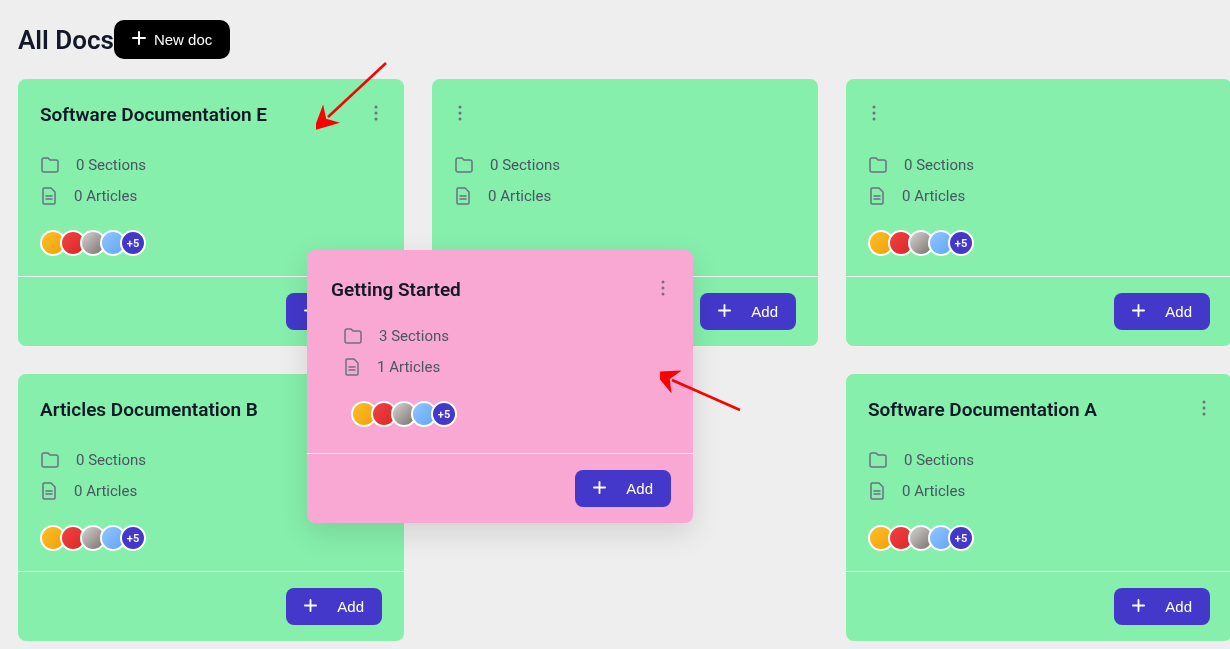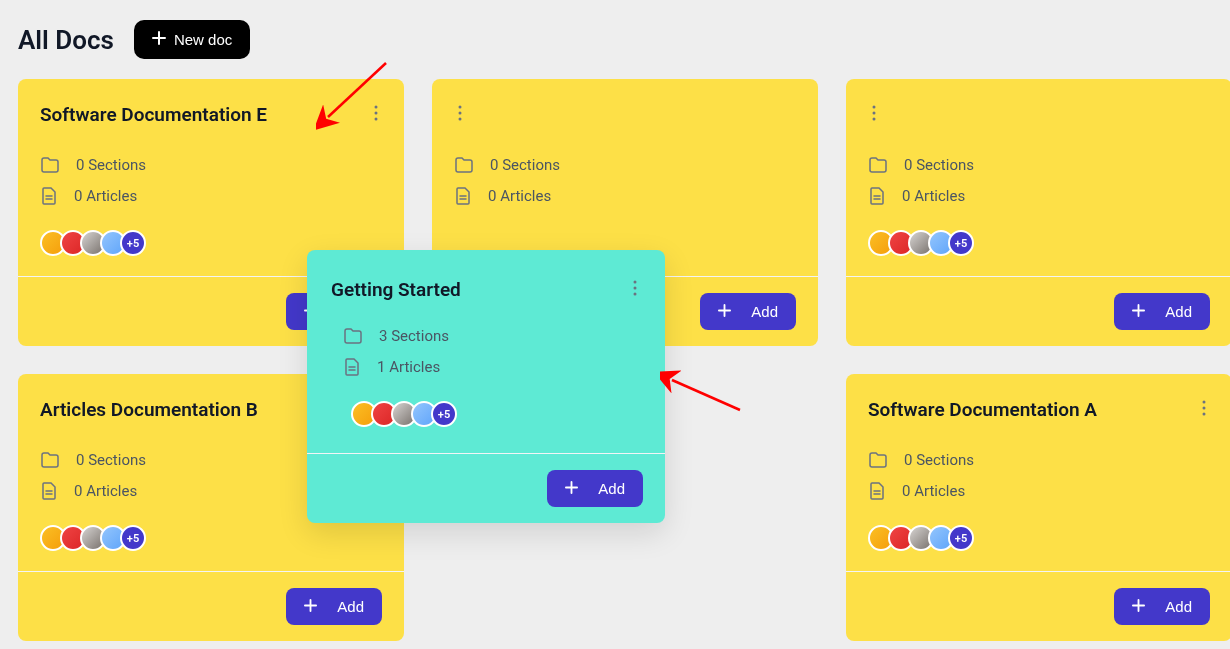--- a/index.html
+++ b/index.html
@@ -1,41 +1,41 @@
 <!DOCTYPE html>
 <html><head>
   <meta charset="utf-8">
   <style>
     * { margin: 0; padding: 0; box-sizing: border-box; }
     body { font-family: -apple-system, BlinkMacSystemFont, 'Segoe UI', Roboto, sans-serif; background: #eeeeee; width: 1230px; height: 649px; overflow: hidden; position: relative; }
     .header { display: flex; align-items: center; justify-content: space-between; padding: 20px 18px 20px 18px; }
-    .header-left { display: flex; align-items: center; gap: 20px; }
+    .header-left { display: flex; align-items: center; }
     .page-title { font-size: 26px; font-weight: 600; color: #111827; }
     .new-doc-btn { background: #000000; color: #fff; border: none; border-radius: 10px; padding: 11px 18px; font-size: 15px; font-weight: 500; display: flex; align-items: center; gap: 8px; cursor: pointer; }
     .new-doc-btn .plus { font-size: 16px; line-height: 1; }
     .search-wrap { position: relative; }
     .search-input { width: 308px; padding: 12px 46px 12px 18px; border: 1px solid #e5e7eb; border-radius: 10px; font-size: 15px; color: #6b7280; background: #fff; }
     .search-input::placeholder { color: #9ca3af; }
     .search-icon { position: absolute; right: 14px; top: 50%; transform: translateY(-50%); }
     .grid { display: grid; grid-template-columns: repeat(3, 386px); gap: 28px; padding: 0 18px; }
-    .card { background: #fde047; border-radius: 8px; position: relative; }
+    .card { background: #86efac; border-radius: 8px; position: relative; }
     .card-body { padding: 22px 22px 20px 22px; }
     .card-title-row { display: flex; justify-content: space-between; align-items: center; margin-bottom: 28px; }
     .card-title { font-size: 19px; font-weight: 600; color: #111827; }
     .dots-btn { background: none; border: none; cursor: pointer; padding: 4px; color: #6b7280; }
     .stat-row { display: flex; align-items: center; gap: 16px; margin-bottom: 12px; }
     .stat-icon { color: #6b7280; display: flex; }
     .stat-text { font-size: 15px; color: #4b5563; }
     .avatars { display: flex; margin-top: 24px; }
     .avatar { width: 26px; height: 26px; border-radius: 50%; border: 2px solid #fff; margin-left: -6px; }
     .avatar:first-child { margin-left: 0; }
     .avatar-more { width: 26px; height: 26px; border-radius: 50%; background: #4338ca; color: #fff; font-size: 11px; font-weight: 600; display: flex; align-items: center; justify-content: center; margin-left: -6px; border: 2px solid #fff; }
     .card-footer { border-top: 1px solid #f3f4f6; padding: 16px 22px; display: flex; justify-content: flex-end; }
     .add-btn { background: #4338ca; color: #fff; border: none; border-radius: 8px; padding: 10px 18px; font-size: 15px; font-weight: 500; display: flex; align-items: center; gap: 20px; cursor: pointer; }
-    .floating-card { position: absolute; top: 250px; left: 307px; width: 358px; background: #5eead4; border-radius: 8px; box-shadow: 0 10px 30px rgba(0,0,0,0.12); z-index: 10; }
+    .floating-card { position: absolute; top: 250px; left: 307px; width: 386px; background: #f9a8d4; border-radius: 8px; box-shadow: 0 10px 30px rgba(0,0,0,0.12); z-index: 10; }
     .floating-card .card-body { padding: 26px 24px 26px 24px; }
     .floating-card .card-title-row { margin-bottom: 24px; }
     .floating-card .stat-row .stat-icon { margin-left: 12px; }
     .floating-card .avatars { margin-left: 20px; }
     .arrow { position: absolute; pointer-events: none; z-index: 20; }
   </style>
 </head>
 <body>
 
 <div class="header">

